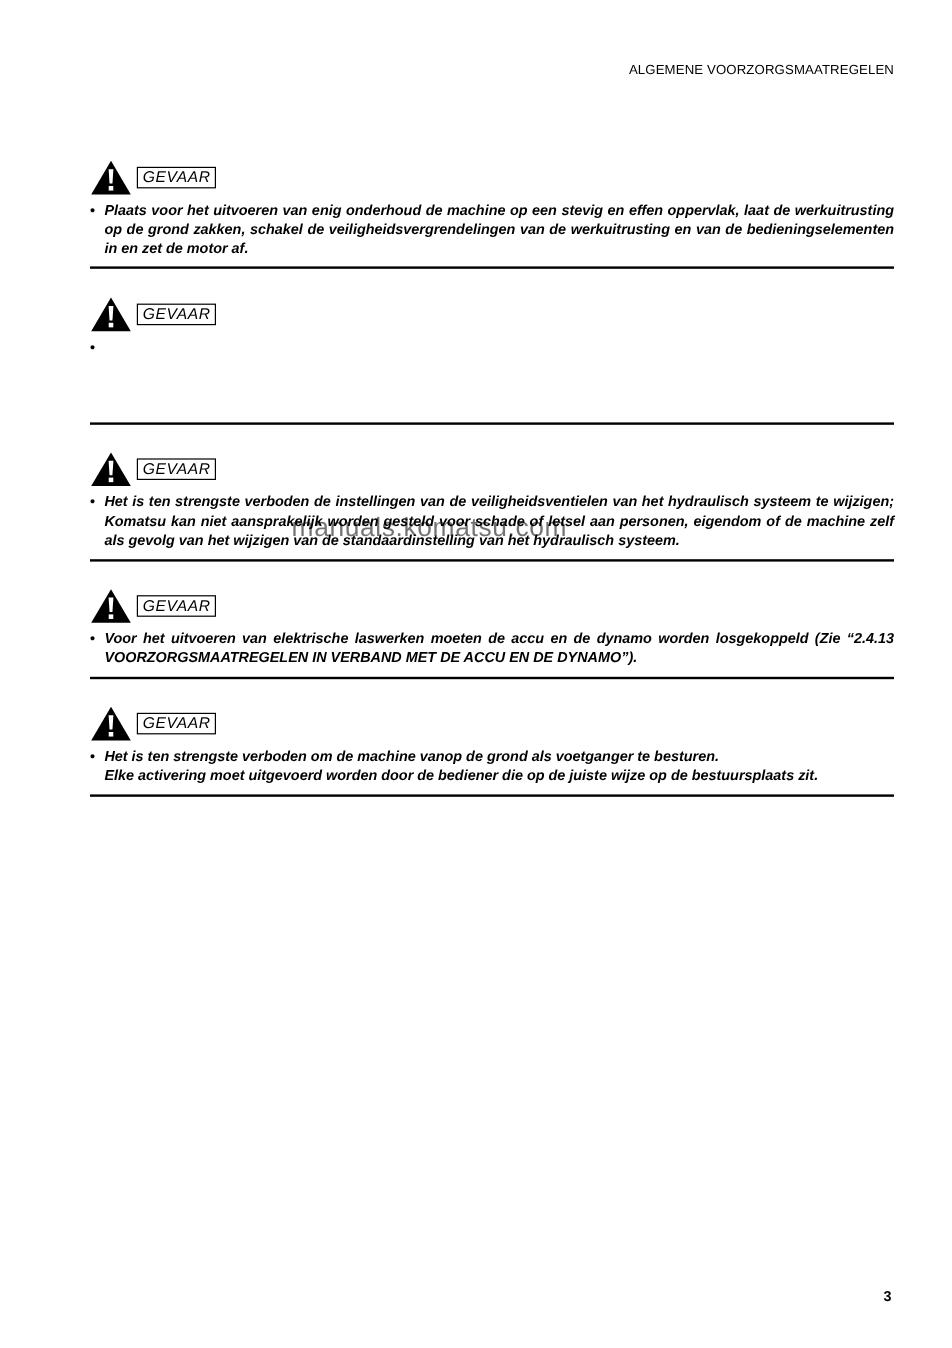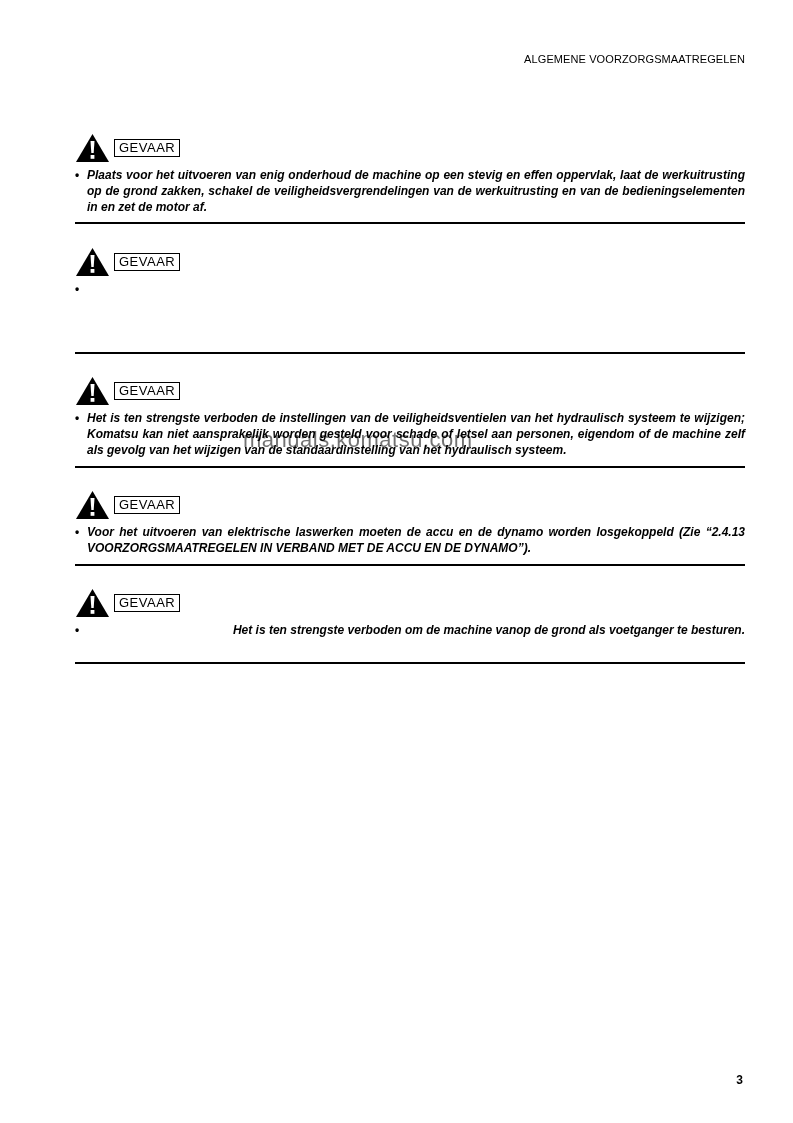--- a/index.html
+++ b/index.html
@@ -4,21 +4,21 @@
 <style>
   html, body { margin: 0; padding: 0; background: #ffffff; }
   body { width: 793px; height: 1123px; position: relative; overflow: hidden;
          font-family: "Liberation Sans", sans-serif; color: #000; }
   .running-header { position: absolute; top: 53px; right: 48px; font-size: 11px;
                     letter-spacing: 0.1px; }
   .block { position: absolute; left: 75px; width: 670px; }
   .danger-head { display: flex; align-items: center; height: 30px; }
   .warn-icon { width: 35px; height: 30px; display: block; }
   .danger-label { margin-left: 4px; border: 1.3px solid #000; font-size: 13px;
-                  padding: 0 4px; line-height: 16px; letter-spacing: 0.5px; font-weight: normal; }
+                  padding: 0 4px; line-height: 16px; letter-spacing: 0.5px; font-weight: normal; font-style: italic; }
   .item { display: flex; font-size: 12px; font-weight: bold; line-height: 16px; margin-top: 4px; }
   .bullet { width: 12px; flex: 0 0 12px; }
   .item-text { flex: 1; text-align: justify; }
   .item-text p { margin: 0; font-style: italic; }
   .rule { position: absolute; left: 75px; width: 670px; height: 2px; background: #000; }
   .watermark { position: absolute; left: 243px; top: 427px; font-size: 22px;
                color: rgba(0,0,0,0.55); font-weight: normal; letter-spacing: 0.5px; }
   .page-number { position: absolute; right: 50px; top: 1073px; font-size: 12px; font-weight: bold; }
 </style>
 </head>
@@ -101,22 +101,23 @@
   <div class="danger-head">
     <svg class="warn-icon" viewBox="0 0 35 30">
       <path d="M17.5 1 L34 29 L1 29 Z" fill="#000"></path>
       <path d="M15.5 8 L19.5 8 L18.7 20 L16.3 20 Z" fill="#fff"></path>
       <rect x="15.6" y="22" width="3.8" height="3.8" fill="#fff"></rect>
     </svg>
     <span class="danger-label">GEVAAR</span>
   </div>
   <div class="item">
     <span class="bullet">•</span>
-    <div class="item-text" style="text-align:right;">
+    <div class="item-text" style="text-align:left;">
       <p>Het is ten strengste verboden om de machine vanop de grond als voetganger te besturen.</p>
+      <p>Elke activering moet uitgevoerd worden door de bediener die op de juiste wijze op de bestuursplaats zit.</p>
     </div>
   </div>
 </div>
 <div class="rule" style="top:662px;"></div>
 
 <div class="watermark">manuals.komatsu.com</div>
 
 <div class="page-number">3</div>
 
 </body></html>

